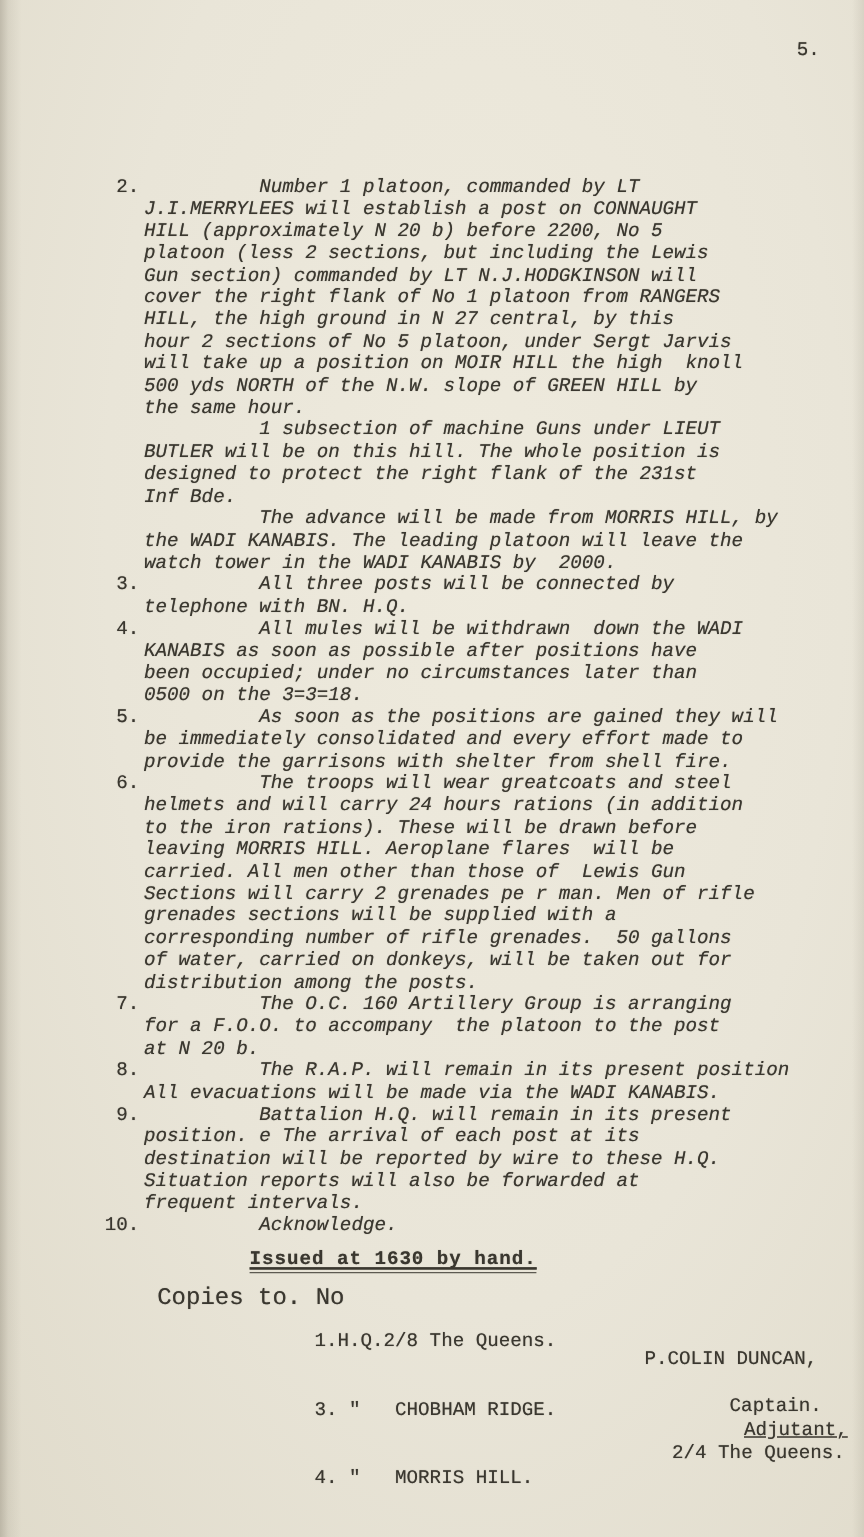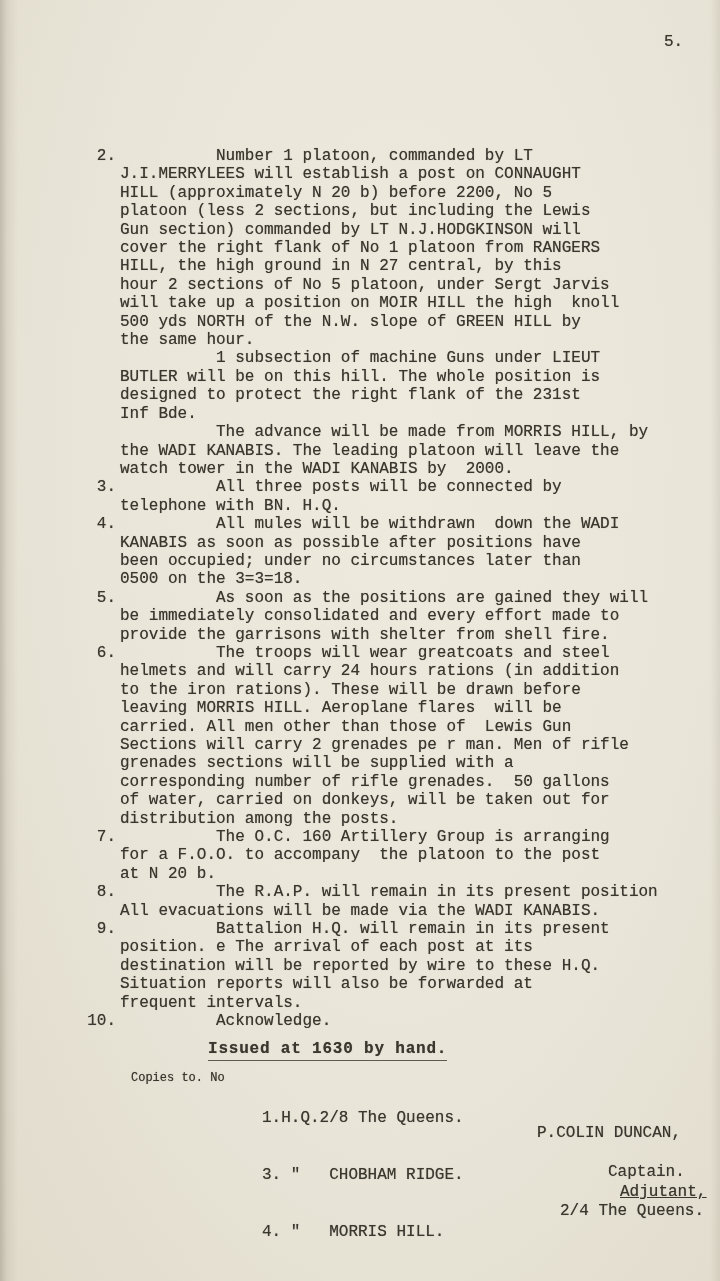--- a/index.html
+++ b/index.html
@@ -22,33 +22,34 @@
   }
   .body-block {
     position:absolute; left:120px; top:147px; width:600px;
     font-size:16px; line-height:18.4px;
   }
   .item { position:relative; }
   .item .num {
     position:absolute; left:-42px; top:0;
     width:38px; text-align:right;
   }
-  .item .text { white-space:pre; }
+  .item .text { white-space:pre;font-style:italic; }
   .issued {
     position:absolute; left:208px; top:1040px;
     font-size:16px; font-weight:bold;
   }
   .issued .u {
+    text-decoration:underline;
     text-decoration-thickness:1.5px;
     text-underline-offset:3px;
     border-bottom:1.6px solid rgba(58,55,47,0.8);
     padding-bottom:2px;
     letter-spacing:0.8px;
   }
-  .copies-intro { position:absolute; left:131px; top:1071px; font-size:12px; }
+  .copies-intro { position:absolute; left:131px; top:1071px; font-size:20px; }
   .copies-list {
     position:absolute; left:262px; top:1071px;
     font-size:16px; line-height:19px; white-space:pre;
   }
   .sig { position:absolute; font-size:16px; white-space:pre;margin-left:32px; }
   .sig-name { left:505px; top:1124px; }
   .sig-rank { left:576px; top:1163px; }
   .sig-role { left:588px; top:1183px;text-decoration:underline; }
   .sig-unit { left:528px; top:1202px; }
 </style>

